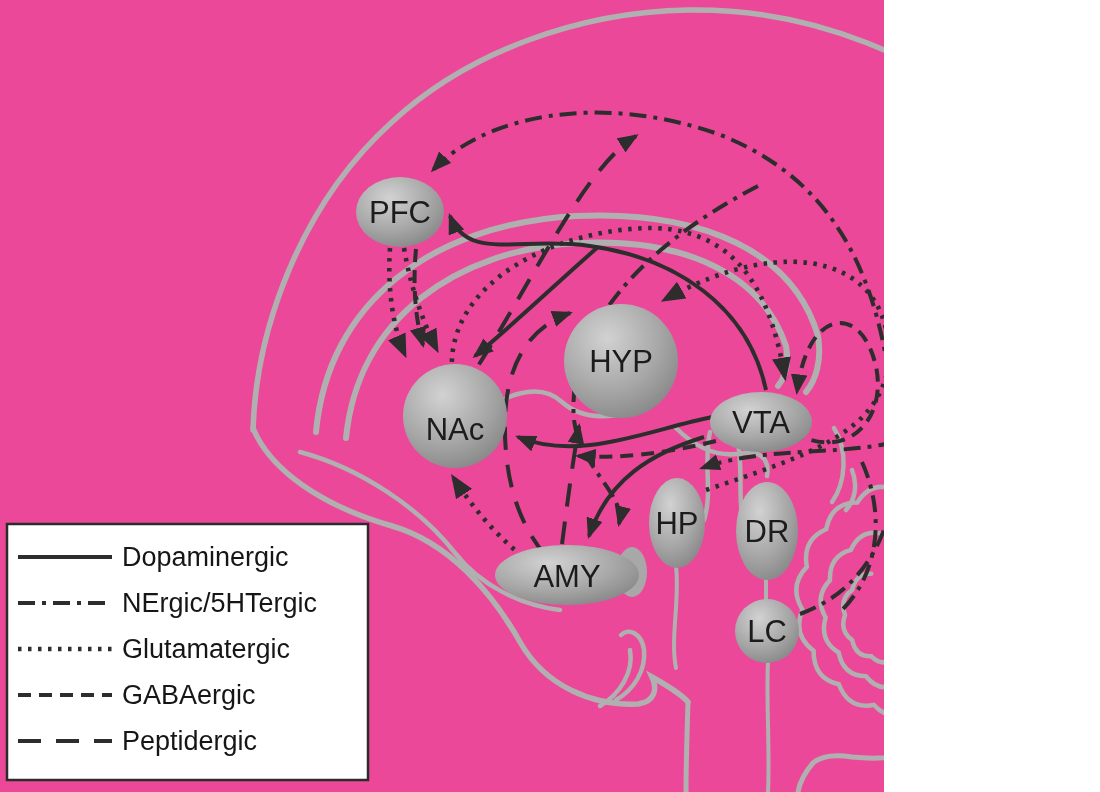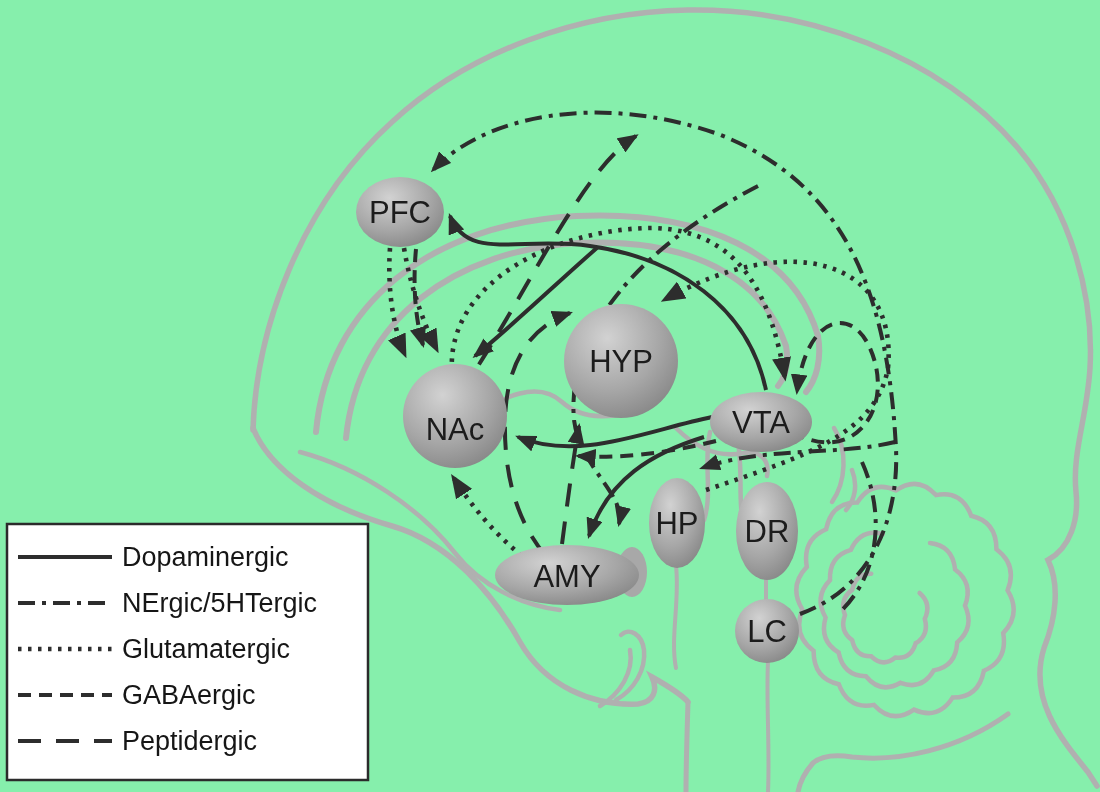--- a/index.html
+++ b/index.html
@@ -1,16 +1,16 @@
 <!DOCTYPE html>
 <html><head>
 <meta charset="utf-8">
 <style>
   html,body{margin:0;padding:0;background:#ffffff;}
-  .stage{position:relative;width:1100px;height:792px;background:#86efac;overflow:hidden;
+  .stage{position:relative;width:884px;height:792px;background:#ec4899;overflow:hidden;
          font-family:"Liberation Sans", sans-serif;}
   svg{display:block;}
   text{font-family:"Liberation Sans", sans-serif;}
   .node-label{font-size:31px;fill:#1c1c1c;}
   .legend-label{font-size:27px;fill:#161616;}
   .pathway{fill:none;stroke:#2d2d2d;stroke-width:4;}
   .pathway.dotted{stroke-width:4.6;stroke-dasharray:3.5 6.5;}
   .pathway.dashdot{stroke-dasharray:17 7 4 7;}
   .pathway.dashed{stroke-dasharray:13 8;}
   .pathway.longdash{stroke-dasharray:23 15;}

